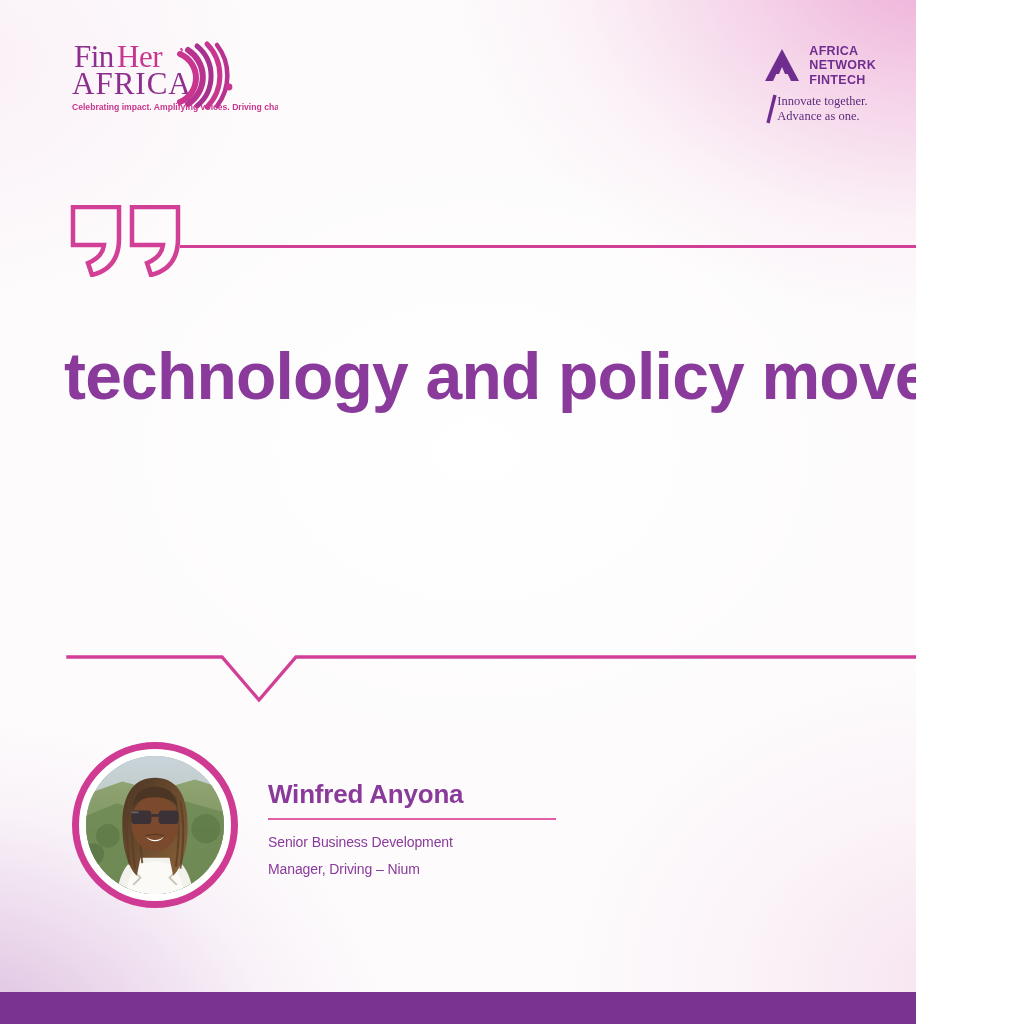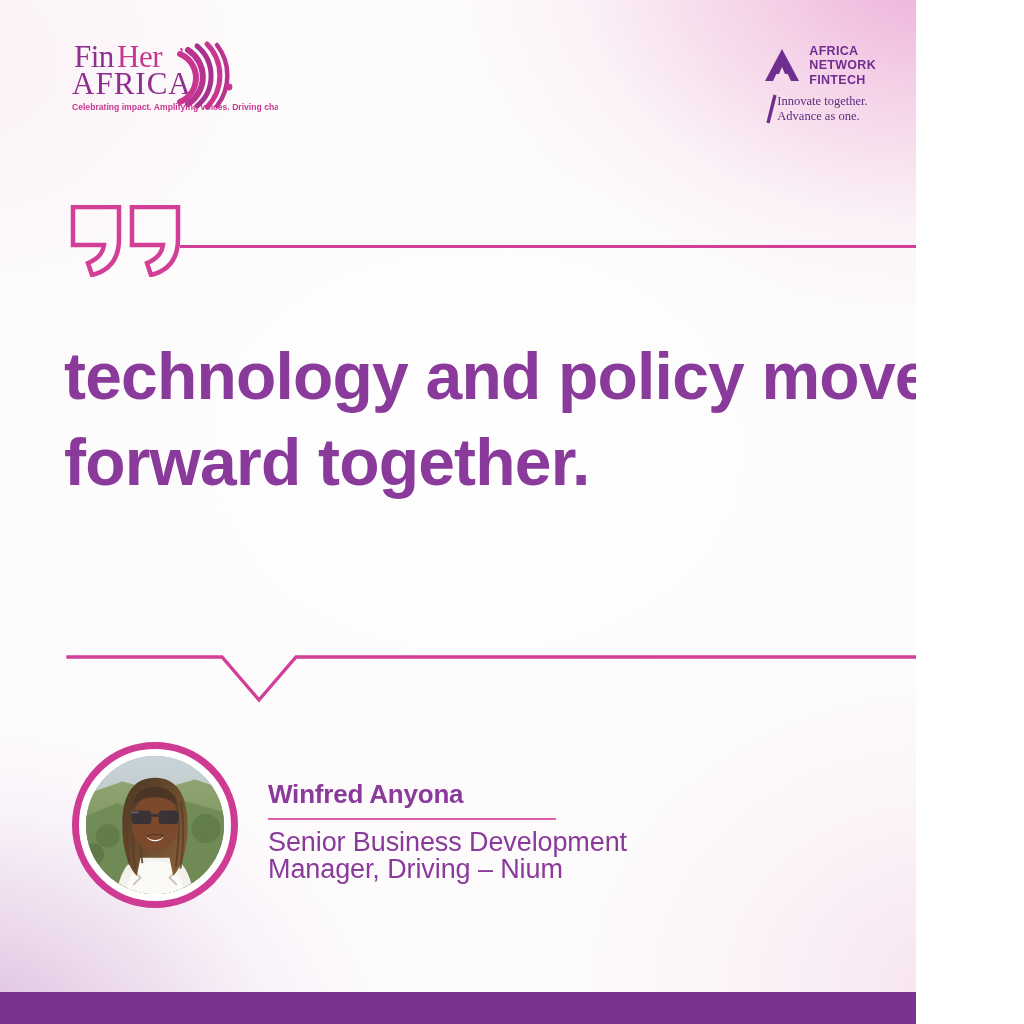--- a/index.html
+++ b/index.html
@@ -207,21 +207,21 @@
     line-height: 1.08;
   }
   #name-rule {
     width: 288px;
     height: 2px;
     background: #e05fa8;
     margin: 10px 0 9px 0;
   }
   #speaker-title {
     color: #8a3a9b;
-    font-size: 27px;
+    font-size: 14px;
     line-height: 27px;
     letter-spacing: -0.1px;
   }
   #speaker-title span { display: block; white-space: nowrap; }
 
   
   #bottom-bar {
     position: absolute;
     left: 0;
     top: 992px;
@@ -295,21 +295,20 @@
         <path d="M3 2 L49 2 L49 34 C49 56 38 66 22 70 L18 58 C28 54 33 48 34 40 L3 40 Z"></path>
         <path d="M62 2 L108 2 L108 34 C108 56 97 66 81 70 L77 58 C87 54 92 48 93 40 L62 40 Z"></path>
       </g>
     </svg>
   </div>
 
   <div id="top-rule"></div>
 
   <div id="quote-text">
     <span class="qline">technology and policy move</span>
-    <span class="qline">forward together.</span>
   </div>
 
   <div id="bottom-rule">
     <svg width="1024" height="80" viewBox="0 0 1024 80" xmlns="http://www.w3.org/2000/svg">
       <path d="M68 17 L222 17 L259 60 L296 17 L968 17" fill="none" stroke="#d13f96" stroke-width="3.4" stroke-linejoin="miter" stroke-linecap="square"></path>
     </svg>
   </div>
 
   <div id="speaker">
 

